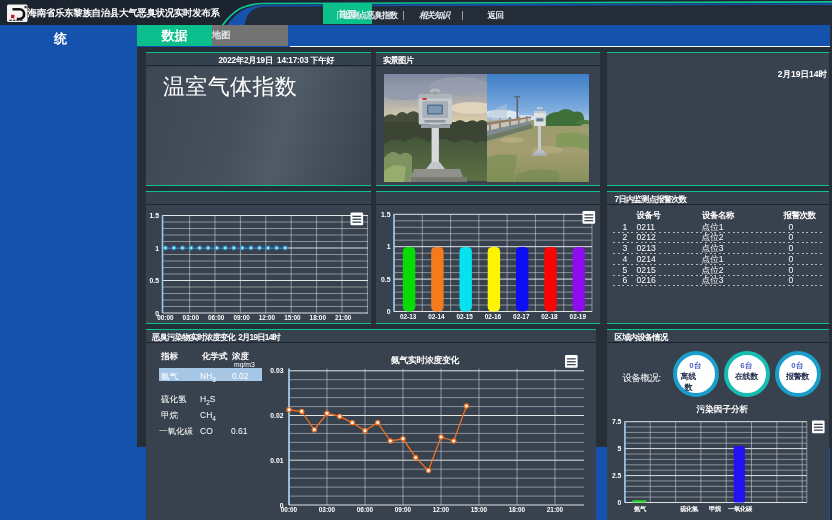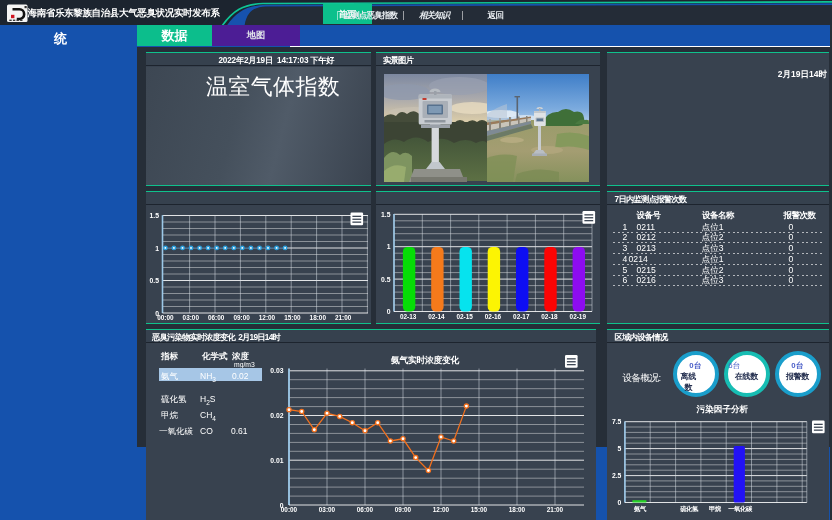--- a/index.html
+++ b/index.html
@@ -36,32 +36,32 @@
 <div class="abs" style="left:279px;top:4.4px;width:48.5px;height:20.1px;background:#0cc08c;color:#fff;font-size:8.8px;font-weight:bold;text-align:center;line-height:20.2px;letter-spacing:0.2px;margin-left:44px;">首页</div>
 <div class="abs" style="left:343.5px;top:10px;font-size:8.5px;font-weight:bold;color:#e8ecf0;letter-spacing:-0.85px;white-space:nowrap;">监测点恶臭指数</div>
 <div class="abs" style="left:419px;top:10px;font-size:8.5px;font-weight:bold;color:#e8ecf0;letter-spacing:-0.9px;font-style:italic;">相关知识</div>
 <div class="abs" style="left:487.5px;top:10px;font-size:8.5px;font-weight:bold;color:#e8ecf0;letter-spacing:-0.4px;">返回</div>
 <div class="abs" style="left:337px;top:10.5px;width:1px;height:9px;background:rgba(255,255,255,0.55);"></div>
 <div class="abs" style="left:403px;top:10.5px;width:1px;height:9px;background:rgba(255,255,255,0.55);"></div>
 <div class="abs" style="left:462px;top:10.5px;width:1px;height:9px;background:rgba(255,255,255,0.55);"></div>
 
 <div class="abs" style="left:54px;top:30px;font-size:13px;font-weight:bold;color:#fff;">统</div>
 <div class="abs" style="left:137px;top:24.5px;width:75px;height:21px;background:#0cbe8c;color:#fff;font-size:13px;font-weight:bold;text-align:center;line-height:21px;">数据</div>
-<div class="abs" style="left:212px;top:24.5px;width:88px;height:21px;background:#4c1d95;color:#e4e8ec;font-size:9.2px;font-weight:bold;text-align:center;line-height:21px;">地图</div>
+<div class="abs" style="left:212px;top:24.5px;width:76px;height:21px;background:#737373;color:#e4e8ec;font-size:9.2px;font-weight:bold;line-height:21px;">地图</div>
 <div class="abs" style="left:290px;top:45.6px;width:540px;height:1.7px;background:#fff;"></div>
 
 <div class="abs" style="left:137px;top:46.5px;width:695px;height:400.5px;background:#262e38;"></div>
 <div class="abs" style="left:829.8px;top:24.5px;width:2.2px;height:495.5px;background:#262e38;"></div>
 
 <div class="panel" style="left:146px;top:51.5px;width:224.5px;height:134.7px;">
   <div class="phead">
       <span style="left:72.5px;font-size:8.2px;letter-spacing:-0.2px;">2022年2月19日&nbsp; 14:17:03 下午好</span>
     </div>
   <div class="abs" style="left:0;top:14.5px;right:0;bottom:0;background:linear-gradient(105deg,#3d4753 0%,#45505c 40%,#505b68 60%,#39424e 100%);">
-    <div class="abs" style="left:17px;top:4.5px;font-size:22px;font-weight:500;color:#fff;letter-spacing:0.35px;margin-left:43px;">温室气体指数</div>
+    <div class="abs" style="left:17px;top:4.5px;font-size:22px;font-weight:500;color:#fff;letter-spacing:0.35px;">温室气体指数</div>
   </div>
 </div>
 
 <div class="panel" style="left:376px;top:51.5px;width:224px;height:134.7px;">
   <div class="phead">
       <span style="left:7px;">实景图片</span>
     </div>
   <div class="abs" style="left:8.4px;top:21px;"><svg width="103" height="108" viewBox="0 0 103 108" xmlns="http://www.w3.org/2000/svg">
 <defs>
 <linearGradient id="skyL" x1="0" y1="0" x2="0" y2="1">
@@ -297,21 +297,21 @@
     </div>
 <div class="abs" style="left:6px;top:51.4px;width:210px;height:10.7px;font-size:8.6px;line-height:10px;color:#fff;">
       <span class="abs" style="left:10px;top:0;">3</span>
       <span class="abs" style="left:24px;top:0;">0213</span>
       <span class="abs" style="left:89px;top:0;">点位3</span>
       <span class="abs" style="left:176px;top:0;">0</span>
       <span class="abs" style="left:0;top:10px;width:210px;height:1px;background:repeating-linear-gradient(90deg,rgba(255,255,255,0.62) 0 2px,transparent 2px 4.6px);"></span>
     </div>
 <div class="abs" style="left:6px;top:62.1px;width:210px;height:10.7px;font-size:8.6px;line-height:10px;color:#fff;">
       <span class="abs" style="left:10px;top:0;">4</span>
-      <span class="abs" style="left:8px;top:0;padding-left:8px;">0214</span>
+      <span class="abs" style="left:16px;top:0;padding-left:8px;">0214</span>
       <span class="abs" style="left:89px;top:0;">点位1</span>
       <span class="abs" style="left:176px;top:0;">0</span>
       <span class="abs" style="left:0;top:10px;width:210px;height:1px;background:repeating-linear-gradient(90deg,rgba(255,255,255,0.62) 0 2px,transparent 2px 4.6px);"></span>
     </div>
 <div class="abs" style="left:6px;top:72.8px;width:210px;height:10.7px;font-size:8.6px;line-height:10px;color:#fff;">
       <span class="abs" style="left:10px;top:0;">5</span>
       <span class="abs" style="left:24px;top:0;">0215</span>
       <span class="abs" style="left:89px;top:0;">点位2</span>
       <span class="abs" style="left:176px;top:0;">0</span>
       <span class="abs" style="left:0;top:10px;width:210px;height:1px;background:repeating-linear-gradient(90deg,rgba(255,255,255,0.62) 0 2px,transparent 2px 4.6px);"></span>
@@ -412,21 +412,21 @@
 <div class="panel" style="left:606.6px;top:329px;width:222.8px;height:196px;border-bottom:none;">
   <div class="phead">
       <span style="left:8px;">区域内设备情况</span>
     </div>
   <div class="abs" style="left:16px;top:41.5px;font-size:9.5px;color:#fff;letter-spacing:-0.5px;">设备概况:</div>
 <div class="abs" style="left:66.6px;top:20.7px;width:46px;height:46px;border-radius:50%;background:#fff;border:4.8px solid #1a9ecb;">
   <div class="abs" style="left:0;width:36.4px;text-align:center;top:5.5px;font-size:7.8px;font-weight:bold;color:#4a5ec8;">0台</div>
   <div class="abs" style="left:0;width:22px;text-align:center;top:16px;font-size:8px;font-weight:bold;color:#253050;letter-spacing:-0.4px;">离线数</div>
 </div>
 <div class="abs" style="left:117.6px;top:20.7px;width:46px;height:46px;border-radius:50%;background:#fff;border:4.8px solid #17bdb3;">
-  <div class="abs" style="left:0;width:36.4px;text-align:left;top:5.5px;font-size:7.8px;font-weight:normal;color:#4a5ec8;">6台</div>
+  <div class="abs" style="left:0;width:36.4px;text-align:center;top:5.5px;font-size:7.8px;font-weight:bold;color:#4a5ec8;">6台</div>
   <div class="abs" style="left:0;width:36.4px;text-align:center;top:16px;font-size:8px;font-weight:bold;color:#253050;letter-spacing:-0.4px;">在线数</div>
 </div>
 <div class="abs" style="left:168.6px;top:20.7px;width:46px;height:46px;border-radius:50%;background:#fff;border:4.8px solid #1a9ecb;">
   <div class="abs" style="left:0;width:36.4px;text-align:center;top:5.5px;font-size:7.8px;font-weight:bold;color:#4a5ec8;">0台</div>
   <div class="abs" style="left:0;width:36.4px;text-align:center;top:16px;font-size:8px;font-weight:bold;color:#253050;letter-spacing:-0.4px;">报警数</div>
 </div>
   <svg class="chart" width="222" height="196" viewBox="0 0 222 196" xmlns="http://www.w3.org/2000/svg">
 <line x1="17.9" y1="167.1" x2="199.8" y2="167.1" stroke="rgba(255,255,255,0.42)" stroke-width="1"></line>
 <line x1="17.9" y1="161.7" x2="199.8" y2="161.7" stroke="rgba(255,255,255,0.42)" stroke-width="1"></line>
 <line x1="17.9" y1="156.3" x2="199.8" y2="156.3" stroke="rgba(255,255,255,0.42)" stroke-width="1"></line>

